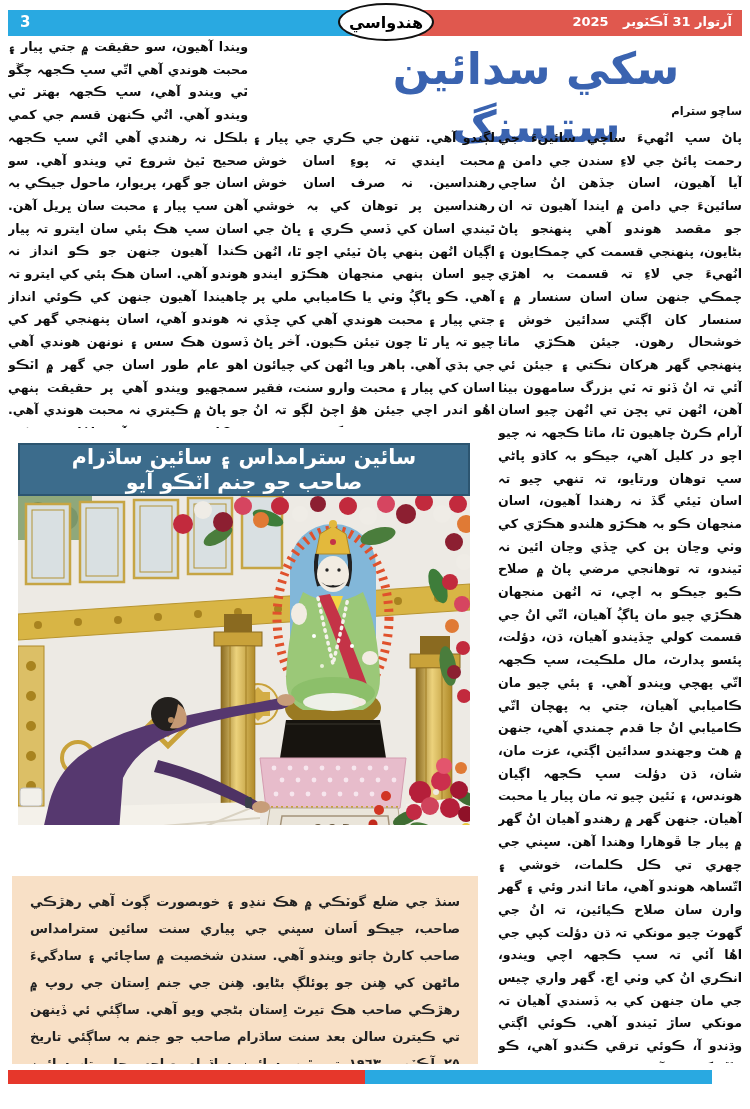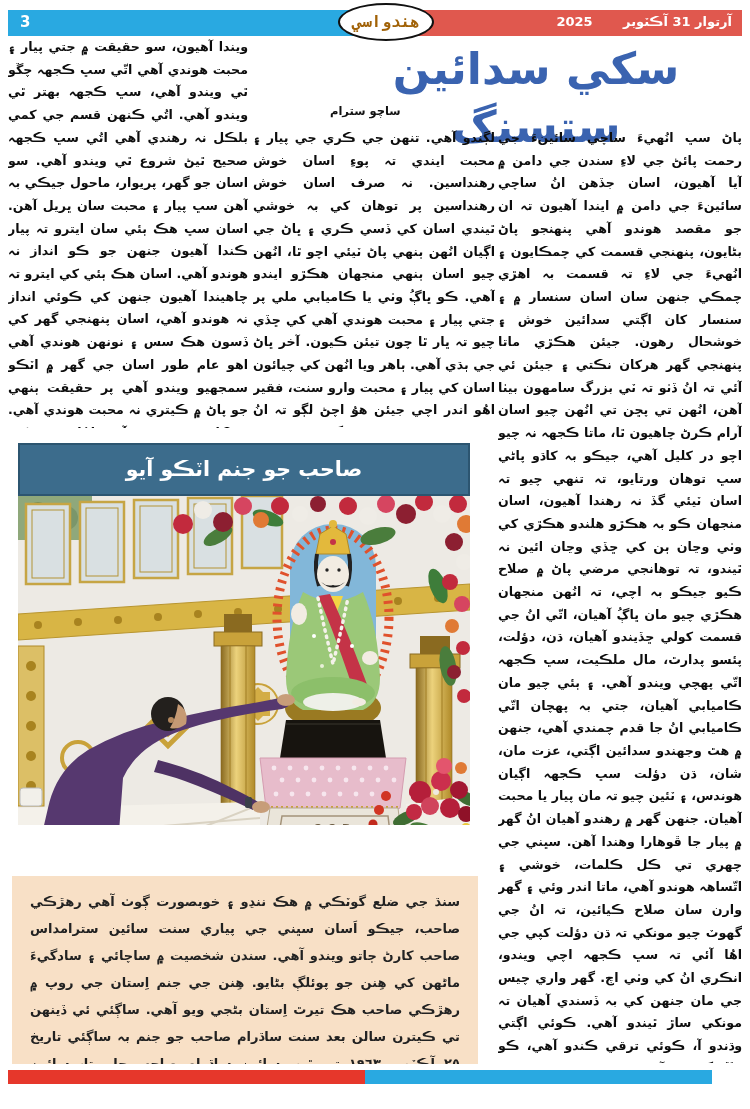--- a/index.html
+++ b/index.html
@@ -4,28 +4,28 @@
 <style>
   html,body{margin:0;padding:0;background:#9a9a9a;}
   .page{position:relative;width:750px;height:1109px;background:#ffffff;margin:0 auto;overflow:hidden;
         font-family:"DejaVu Sans",sans-serif;direction:rtl;}
   
   .mast{position:absolute;top:10px;left:8px;width:734px;height:26px;}
   .mast-blue{position:absolute;left:0;top:0;width:367px;height:26px;background:#29a9e1;}
   .mast-red{position:absolute;right:0;top:0;width:367px;height:26px;background:#e0584e;}
   .pageno{position:absolute;left:12px;top:3px;color:#fff;font-size:15px;font-weight:bold;direction:ltr;}
   .dateline{position:absolute;right:10px;top:4px;color:#fff;font-size:13px;font-weight:bold;white-space:nowrap;}
-  .dateline .yr{margin-right:26px;font-weight:bold;}
+  .dateline .yr{margin-right:10px;font-weight:bold;}
   .logo-oval{position:absolute;left:330px;top:-7px;width:92px;height:34px;background:#fff;border:2.5px solid #111;
              border-radius:50%;display:flex;align-items:center;justify-content:center;z-index:3;}
-  .logo-oval span{font-size:16px;font-weight:bold;color:#a16207;font-family:Liberation Mono, monospace;}
+  .logo-oval span{font-size:16px;font-weight:bold;color:#000000;}
   
   .headline{position:absolute;top:40px;left:330px;width:412px;text-align:center;color:#3a63b0;
             font-size:44px;font-weight:bold;line-height:58px;letter-spacing:-1px;}
-  .byline{position:absolute;top:104px;left:330px;width:412px;text-align:left;color:#111;
+  .byline{position:absolute;top:104px;left:330px;width:412px;text-align:right;color:#111;
           font-size:11.5px;font-weight:bold;}
   
   .col{position:absolute;color:#0d0d0d;font-size:12.6px;font-weight:bold;line-height:22.7px;
        text-align:justify;overflow:hidden;}
   .col-right{right:8px;top:127px;width:244px;height:936px;}
   .col-mid{right:255px;top:127px;width:242px;height:300px;}
   .col-left{right:502px;top:36px;width:240px;height:392px;}
   
   .photo-title{position:absolute;top:443px;left:18px;width:452px;height:53px;background:#3c6c8c;
                border:2px solid #2c5570;box-sizing:border-box;display:flex;flex-direction:column;
@@ -60,20 +60,21 @@
   </div>
 
   <div class="headline">سکي سدائين ستسنگ</div>
   <div class="byline">ساچو سترام</div>
 
   <div class="col col-right">پاڻ سڀ انُهيءَ ساچي سائينءَ جي رحمت پائڻ جي لاءِ سندن جي دامن ۾ آيا آهيون، اسان جڏهن انُ ساچي سائينءَ جي دامن ۾ ايندا آهيون تہ ان جو مقصد هوندو آهي پنهنجو پاڻ بڻايون، پنهنجي قسمت کي چمڪايون ۽ انُهيءَ جي لاءِ تہ قسمت بہ اهڙي چمڪي جنهن سان اسان سنسار ۾ ۽ سنسار کان اڳتي سدائين خوش ۽ خوشحال رهون. جيئن هڪڙي ماتا پنهنجي گهر هرکان نڪتي ۽ جيئن ئي آئي تہ انُ ڏٺو تہ ٽي بزرگ سامهون بيٺا آهن، انُهن تي پڇن تي انُهن چيو اسان آرام ڪرڻ چاهيون ٿا، ماتا ڪجهہ نہ چيو اچو در کليل آهي، جيڪو بہ کاڌو پاڻي سڀ توهان ورتايو، تہ تنهي چيو تہ اسان ٽيئي گڏ نہ رهندا آهيون، اسان منجهان ڪو بہ هڪڙو هلندو هڪڙي کي وٺي وڃان ٻن کي ڇڏي وڃان ائين نہ ٿيندو، تہ توهانجي مرضي پاڻ ۾ صلاح ڪيو جيڪو بہ اچي، تہ انُهن منجهان هڪڙي چيو مان ڀاڳُ آهيان، اتّي انُ جي قسمت کولي ڇڏيندو آهيان، ڌن، دؤلت، پئسو پدارٿ، مال ملڪيت، سڀ ڪجهہ اتّي پهچي ويندو آهي. ۽ ٻئي چيو مان ڪاميابي آهيان، جتي بہ پهچان اتّي ڪاميابي انُ جا قدم چمندي آهي، جنهن ۾ هٿ وجهندو سدائين اڳتي، عزت مان، شان، ڌن دؤلت سڀ ڪجهہ اڳيان هوندس، ۽ ٽئين چيو تہ مان پيار يا محبت آهيان. جنهن گهر ۾ رهندو آهيان انُ گهر ۾ پيار جا ڦوهارا وهندا آهن. سڀني جي چهري تي ڪل ڪلمات، خوشي ۽ اتّساهہ هوندو آهي، ماتا اندر وئي ۽ گهر وارن سان صلاح ڪيائين، تہ انُ جي گهوٽ چيو مونکي تہ ڌن دؤلت کپي جي اهُا آئي تہ سڀ ڪجهہ اچي ويندو، انڪري انُ کي وٺي اچ. گهر واري چيس جي مان جنهن کي بہ ڏسندي آهيان تہ مونکي ساڙ ٿيندو آهي. ڪوئي اڳتي وڌندو آ، ڪوئي ترقي ڪندو آهي، ڪو چڱو گهمندو آ تہ مونکي اندر ۾ باهہ وٺي ويندي آهي، تنهن جي ڪري ڀاڳَ کي ڇڏ ڪاميابيءَ کي وٺ جيئن سڀني کان اڳتي وڌ. ۽ ڀاڻ چيو اسان تہ سڀيئي پيار ۽ محبت چاهيندا آهيون تنهنجي ڪري اسان کي پيار ۽ محبت کپي. جيڪڏهن توهان اسان کي ٿورو پيار ڏيندا آهيو اسان کي ايڏي خوشي ٿيندي آهي ۽ جي دڙڪا ڏيندا آهيو تہ اسان کي ڏاڍو ڏک ٿيو</div>
   <div class="col col-mid">لڳندو آهي. تنهن جي ڪري جي پيار ۽ محبت ايندي تہ پوءِ اسان خوش رهنداسين. نہ صرف اسان خوش رهنداسين پر توهان کي بہ خوشي ٿيندي اسان کي ڏسي ڪري ۽ ڀاڻ جي اڳيان انُهن ٻنهي پاڻ ٽيئي اچو ٿا، انُهن چيو اسان ٻنهي منجهان هڪڙو ايندو آهي. ڪو ڀاڳُ وٺي يا ڪاميابي ملي پر جتي پيار ۽ محبت هوندي آهي کي ڇڏي چيو تہ ڀار ٿا چون تيئن ڪيون. آخر ڀاڻ جي ٻڌي آهي. ٻاهر ويا انُهن کي چيائون اسان کي پيار ۽ محبت وارو سنت، فقير اهُو اندر اچي جيئن هوُ اچڻ لڳو تہ انُ جي پويان ٻيا بہ اچڻ لڳا. هن پڇيس توهان چيو هڪڙو ايندو پر جتي پيار ۽ محبت هوندي آهي اتّي اسان سڀ گڏ پهچي</div>
   <div class="col col-left">ويندا آهيون، سو حقيقت ۾ جتي پيار ۽ محبت هوندي آهي اتّي سڀ ڪجهہ چڱو ٿي ويندو آهي، سڀ ڪجهہ بهتر ٿي ويندو آهي. اتُي ڪنهن قسم جي کمي بلڪل نہ رهندي آهي اتُي سڀ ڪجهہ صحيح ٿيڻ شروع ٿي ويندو آهي. سو اسان جو گهر، پريوار، ماحول جيڪي بہ آهن سڀ پيار ۽ محبت سان ڀريل آهن. اسان سڀ هڪ ٻئي سان ايترو تہ پيار ڪندا آهيون جنهن جو ڪو انداز نہ هوندو آهي. اسان هڪ ٻئي کي ايترو تہ چاهيندا آهيون جنهن کي ڪوئي انداز نہ هوندو آهي، اسان پنهنجي گهر کي ڏسون هڪ سس ۽ نونهن هوندي آهي اهو عام طور اسان جي گهر ۾ اٽڪو سمجهيو ويندو آهي پر حقيقت ٻنهي جو پاڻ ۾ ڪيتري نہ محبت هوندي آهي. جيڪا سس هوندي آهي اهُا نونهن کي ڪيڏو چاهيندي آهي، ۽ نونهن سس کي ڪيترو چاهيندي آهي اسان انُ مان سمجهي سگهون ٿا جيئن اسان جا</div>
 
   <div class="photo-title">
+    <span>سائين سترامداس ۽ سائين ساڌرام</span>
     <span>صاحب جو جنم اٽڪو آيو</span>
   </div>
 
   <div class="photo">
     <svg width="452" height="377" viewBox="0 0 452 377" xmlns="http://www.w3.org/2000/svg">
       <defs>
         <linearGradient id="goldV" x1="0" y1="0" x2="1" y2="0">
           <stop offset="0" stop-color="#8a6a20"></stop>
             <stop offset="0.45" stop-color="#ecd27c"></stop>
             <stop offset="1" stop-color="#b08a28"></stop>

